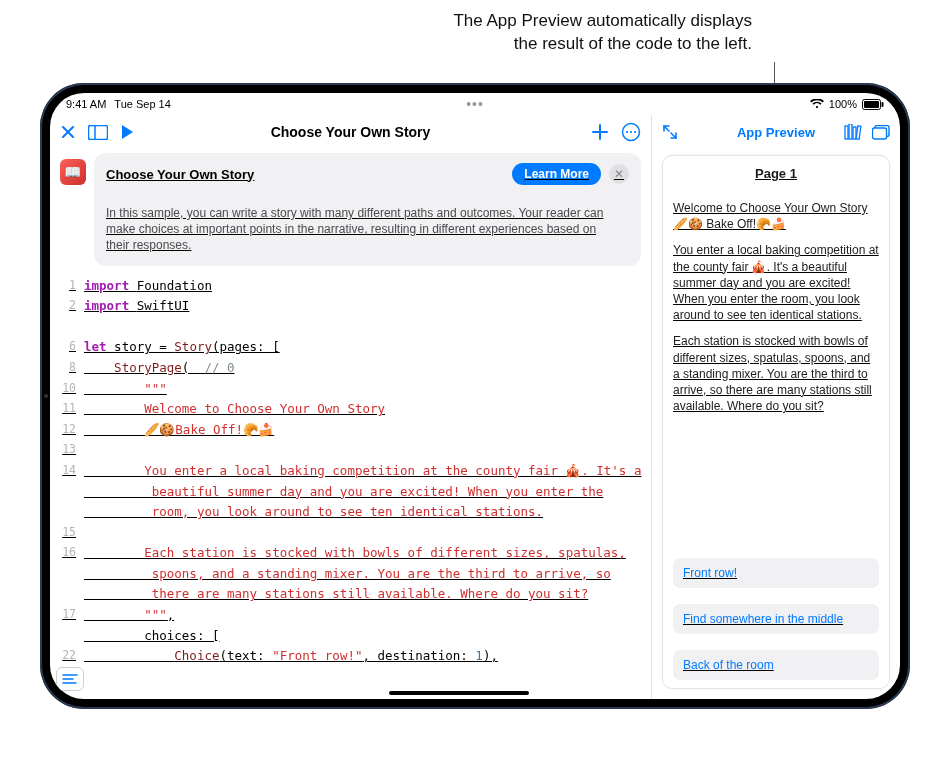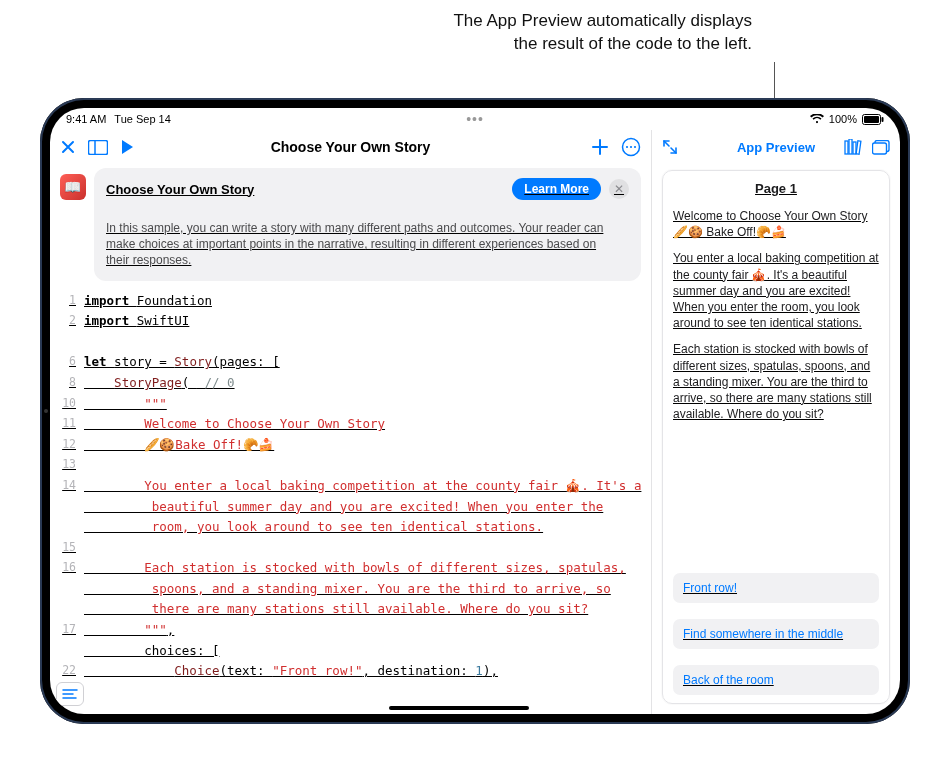--- a/index.html
+++ b/index.html
@@ -24,21 +24,21 @@
   .callout-line {
     position: absolute;
     background: #555;
   }
   .callout-v { width: 1px; }
 
   
   .device {
     position: absolute;
     left: 40px;
-    top: 98px;
+    top: 83px;
     width: 870px;
     height: 626px;
     background: #000;
     border-radius: 44px;
     padding: 10px;
     box-shadow: inset 0 0 0 2px #2a3a55;
   }
   .device::before{
     content:"";
     position:absolute;
@@ -145,21 +145,21 @@
   }
   .gutter{
     width:34px; text-align:right; color:#b4b4b8;
     padding: 4px 8px 0 0; font-size:11.5px;
   }
   .gutter div{ height:20.6px; }
   .src{
     flex:1; padding-top:4px; white-space:pre; color:#000;
   }
   .src .line{ height:20.6px; }
-  .kw{ color:#000000; font-weight:600;}
+  .kw{ color:#a21caf; font-weight:600;}
   .type{ color:#7f1d1d; }
   .str{ color:#d12f2f; }
   .cmt{ color:#7f8c8d; }
   .fn{ color:#3b7a9e; }
 
   .format-btn{
     position:absolute; left:6px; bottom:8px;
     width:28px;height:24px;border-radius:6px;
     background:#fff;border:1px solid #d0d0d4;
     display:flex;align-items:center;justify-content:center;
@@ -187,21 +187,21 @@
   .preview-card{
     flex:1;
     border:1px solid #e4e4e7;border-radius:10px;
     padding:10px 10px 8px 10px;
     display:flex;flex-direction:column;
     font-size:12px; color:#1c1c1e;
     box-shadow: 0 0 0 1px rgba(0,0,0,.02);
     min-height:0;
   }
   .preview-page-title{
-    text-align:center;font-weight:700;font-size:13px;margin-bottom:12px;
+    text-align:center;font-weight:700;font-size:13px;margin-bottom:19px;
   }
   .preview-text p{ margin-bottom:10px; line-height:1.35; }
   .choice-list{ margin-top:auto; display:flex;flex-direction:column; gap:16px; }
   .choice{
     background:#f1f1f3;border-radius:7px;
     padding:8px 10px;color:#007aff;font-size:12px;text-align:left;
     border:none;
   }
 
   .home-ind{

